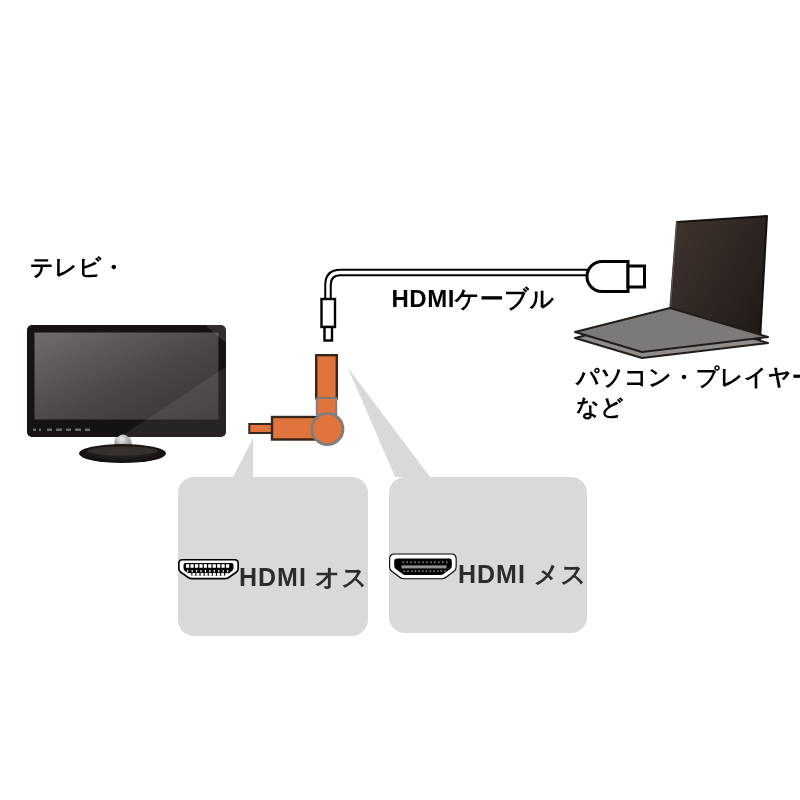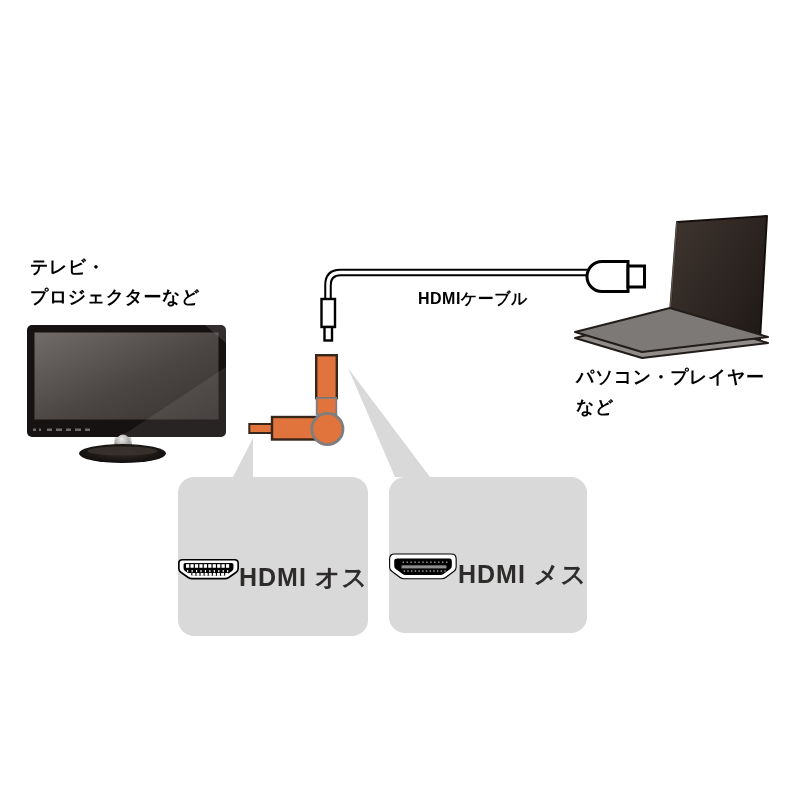--- a/index.html
+++ b/index.html
@@ -7,27 +7,27 @@
     position:relative;
     width:800px;height:800px;
     background:var(--background,#FFFFFF);
     overflow:hidden;
     font-family:"Liberation Sans","DejaVu Sans",sans-serif;
   }
   .abs{position:absolute;}
   .jp-label{
     color:var(--text-black,#000);
     font-weight:bold;
-    font-size:18px;
+    font-size:23px;
     line-height:30px;
     letter-spacing:0.5px;
     white-space:nowrap;
   }
   .cable-label{
-    font-size:16px;
+    font-size:24px;
     text-align:center;
     width:180px;
   }
   .callout-box{
     background:var(--callout-gray,#D9D9D9);
     border-radius:16px;
     display:flex;
     flex-direction:row;
     align-items:center;
   }
@@ -45,21 +45,20 @@
   .wedge{fill:var(--callout-gray,#D9D9D9);}
   svg{display:block;}
 </style>
 </head>
 <body>
 
 <div class="canvas">
 
   <div class="abs jp-label" style="left:30px;top:252px;">
     <div>テレビ・</div>
-    <div>プロジェクターなど</div>
   </div>
 
   <svg class="abs" style="left:20px;top:315px;" width="220" height="150" viewBox="0 0 220 150">
     <defs>
       <linearGradient id="scr" x1="0" y1="0" x2="1" y2="1">
         <stop offset="0" stop-color="#716C69"></stop>
         <stop offset="0.55" stop-color="#4B4543"></stop>
         <stop offset="1" stop-color="#383331"></stop>
       </linearGradient>
       <linearGradient id="neckGrad" x1="0" y1="0" x2="0" y2="1">

